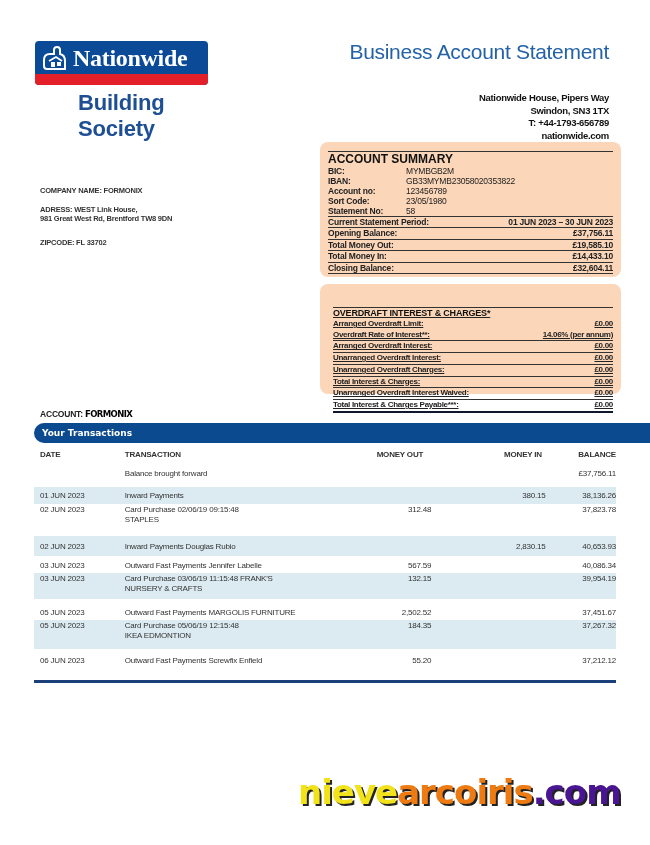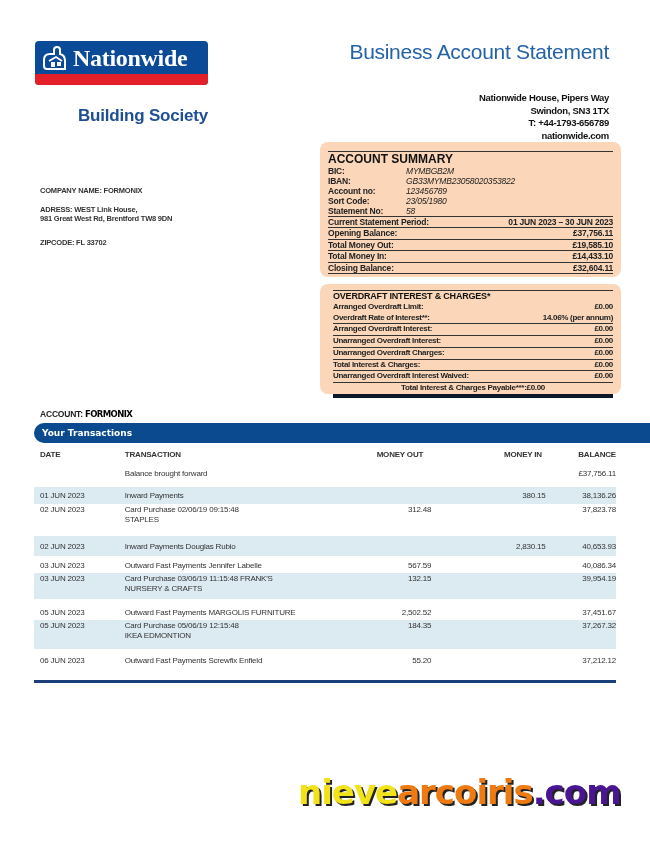--- a/index.html
+++ b/index.html
@@ -5,42 +5,42 @@
   * { box-sizing: border-box; margin: 0; padding: 0; }
   html, body { width: 650px; height: 845px; background: #ffffff; overflow: hidden; }
   body { position: relative; font-family: "Liberation Sans", sans-serif; color: #222; }
 
   
   .logo { position: absolute; left: 35px; top: 41px; width: 173px; }
   .logo-band { position: relative; height: 44px; border-radius: 4px; overflow: hidden; background: #0a4a96; }
   .logo-band .red { position: absolute; left: 0; right: 0; bottom: 0; height: 11px; background: #e3202a; }
   .logo-band .wordmark { position: absolute; left: 38px; top: 4px; color: #fff; font-family: "Liberation Serif", serif; font-weight: bold; font-size: 24px; letter-spacing: -0.3px; }
   .logo-band .emblem { position: absolute; left: 6px; top: 4px; width: 28px; height: 28px; }
-  .logo-sub { margin-top: 21px; margin-left: 43px; color: #1e4e94; font-size: 17px; font-weight: bold; letter-spacing: -0.2px; }
+  .logo-sub { margin-top: 5px; margin-left: 43px; color: #1e4e94; font-size: 22px; font-weight: bold; letter-spacing: -0.2px; }
 
   .doc-title { position: absolute; right: 41px; top: 40px; color: #2462a8; font-size: 21px; letter-spacing: -0.3px; }
 
   .bank-address { position: absolute; right: 41px; top: 92px; text-align: right; font-size: 9.5px; font-weight: bold; line-height: 12.5px; color: #111; letter-spacing: -0.3px; }
 
   
   .company { position: absolute; left: 40px; font-size: 7.5px; font-weight: bold; color: #333; letter-spacing: -0.2px; line-height: 9px; }
 
   
   .box { position: absolute; left: 320px; width: 301px; background: #fbd6b8; border-radius: 8px; }
   .box-inner { position: absolute; left: 8px; right: 8px; }
   .sum-title { font-size: 12px; font-weight: bold; color: #111; border-top: 1px solid #333; padding-top: 1px; line-height: 13px; }
   .kv { display: flex; font-size: 8.5px; line-height: 10px; color: #222; font-weight: bold; letter-spacing: -0.2px; }
   .kv .k { width: 78px; }
-  .kv .v { font-weight: normal; font-style: italic; }
+  .kv .v { font-weight: normal; }
   .row-line { display: flex; justify-content: space-between; font-size: 8.5px; font-weight: bold; line-height: 10.4px; border-top: 1px solid #333; color: #222; letter-spacing: -0.2px; }
   .row-line:last-child { border-bottom: 1px solid #333; }
   .od-title { font-size: 9px; font-weight: bold; color: #111; border-top: 1px solid #333; line-height: 11px; letter-spacing: -0.2px; }
   .od-row { display: flex; justify-content: space-between; font-size: 8px; font-weight: bold; line-height: 10.7px; color: #222; letter-spacing: -0.3px; }
   .od-row.lined { border-top: 1px solid #333; }
-  .od-row.last { border-bottom: 4px solid #0f172a; justify-content: center; }
+  .od-row.last { border-bottom: 2px solid #0f172a; }
 
   
   .account-label { position: absolute; left: 40px; top: 409px; font-size: 8.5px; font-weight: bold; color: #222; letter-spacing: -0.2px; }
   .account-label b { font-family: "DejaVu Sans", sans-serif; font-weight: 900; color: #000; letter-spacing: -0.6px; }
   .tx-bar { position: absolute; left: 34px; top: 423px; width: 645px; height: 20px; background: #0b4a8e; border-radius: 10px; color: #fff; font-family: "DejaVu Sans", sans-serif; font-weight: bold; font-size: 9px; padding-left: 8px; line-height: 20px; }
   .tx-table { position: absolute; left: 34px; top: 443px; width: 582px; }
   .tx-head, .tx-row { display: flex; font-size: 8px; color: #333; letter-spacing: -0.2px; gap: 16px; }
   .tx-head { height: 22px; align-items: center; font-weight: bold; color: #333; }
   .c-date { width: 83px; padding-left: 6px; }
   .c-desc { width: 230px; }
@@ -134,21 +134,21 @@
         </div>
       <div class="row-line">
           <span>Closing Balance:</span>
           <span>£32,604.11</span>
         </div>
     </div>
   </div>
 </div>
 
 <div class="box" style="top:284px; height:110px;">
-  <div class="box-inner" style="top:6px; left:13px;">
+  <div class="box-inner" style="top:23px; left:13px;text-decoration:underline;">
     <div class="od-title">OVERDRAFT INTEREST &amp; CHARGES*</div>
     <div class="od-row">
         <span>Arranged Overdraft Limit:</span>
         <span>£0.00</span>
       </div>
     <div class="od-row">
         <span>Overdraft Rate of Interest**:</span>
         <span>14.06% (per annum)</span>
       </div>
     <div class="od-row lined">

